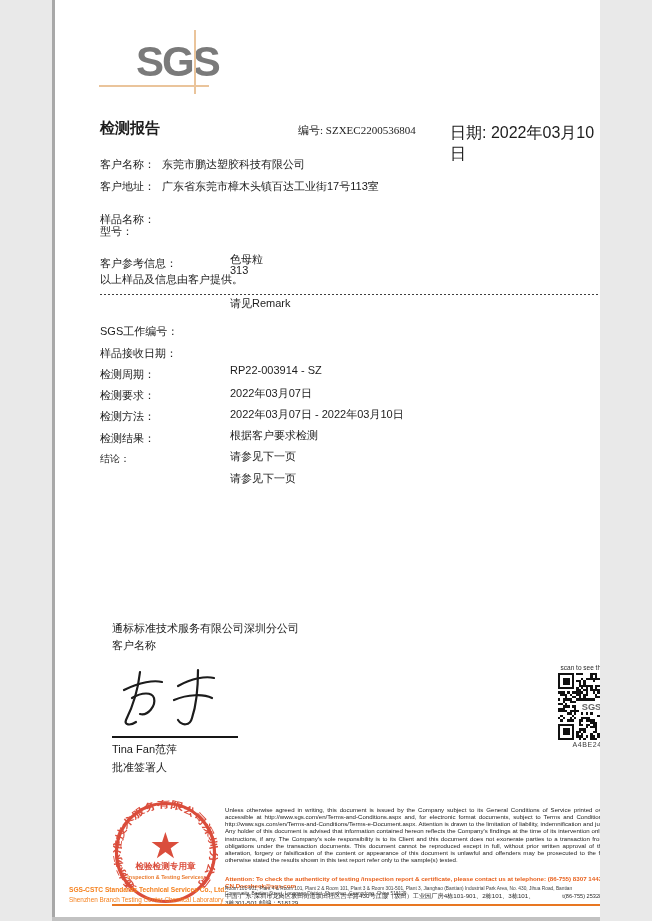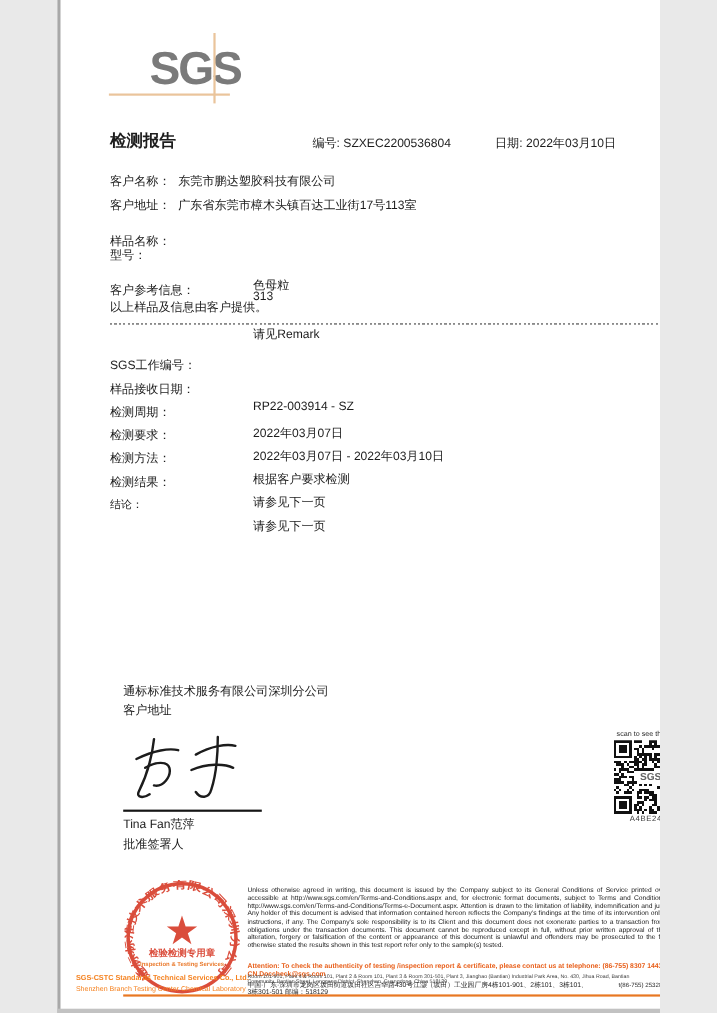--- a/index.html
+++ b/index.html
@@ -9,22 +9,22 @@
   .edge-left{left:0;top:0;width:3px;height:921px;background:#a8a8a8;}
   .edge-bottom{left:0;top:917px;width:652px;height:4px;background:#c2c2c2;}
 
   
   .logo-text{left:84px;top:41px;font-size:42px;font-weight:800;letter-spacing:-2px;color:#7a7a7a;line-height:1;}
   .logo-hline{left:47px;top:85px;width:110px;height:2px;background:#eac49b;}
   .logo-vline{left:142px;top:30px;width:2px;height:64px;background:#eac49b;}
 
   
   .doc-title{left:48px;top:119px;font-size:15px;font-weight:bold;}
-  .num-row{left:232px;top:123px;font-size:11px;}
-  .date-row{left:398px;top:123px;font-size:11px;}
+  .num-row{left:246px;top:123px;font-size:11px;font-family:Liberation Serif, serif;}
+  .date-row{left:398px;top:123px;font-size:16px;}
   .page-ind{left:527px;top:123px;font-size:11px;margin-left:22px;}
   .inline span{display:inline;}
 
   .frow{position:absolute;left:48px;font-size:11px;white-space:nowrap;}
   .frow .lbl{display:inline-block;}
   .v110 .val{position:absolute;left:62px;}
   .v178 .val{position:absolute;left:130px;margin-top:40px;}
   .note{left:48px;font-size:11px;}
   .dashes{left:48px;top:294px;width:572px;height:1px;
           background:repeating-linear-gradient(90deg,#3d3d3d 0 2px,transparent 2px 4px);}
@@ -124,21 +124,21 @@
     <span class="val">请参见下一页</span>
   </div>
   <div class="frow v178" style="top:431px">
     <span class="lbl">检测结果：</span>
     <span class="val">请参见下一页</span>
   </div>
 
   <div class="abs concl-lbl">结论：</div>
 
   <div class="abs sign-company">通标标准技术服务有限公司深圳分公司</div>
-  <div class="abs sign-auth">客户地址</div>
+  <div class="abs sign-auth">客户名称</div>
   <div class="abs sign-svg">
     <svg width="130" height="68" viewBox="0 0 130 68">
       <g fill="none" stroke="#1c1c1c" stroke-width="2.2" stroke-linecap="round">
         <path d="M14,26 C30,18 44,16 52,18"></path>
         <path d="M30,8 C28,26 22,44 16,56 C14,61 20,62 26,58"></path>
         <path d="M22,34 C32,28 42,28 44,34 C46,42 38,52 30,50"></path>
         <path d="M68,22 C82,14 96,12 104,14"></path>
         <path d="M88,6 C88,24 86,42 82,54 C80,62 72,62 68,56"></path>
         <path d="M64,36 C78,30 94,30 102,34"></path>
       </g>

